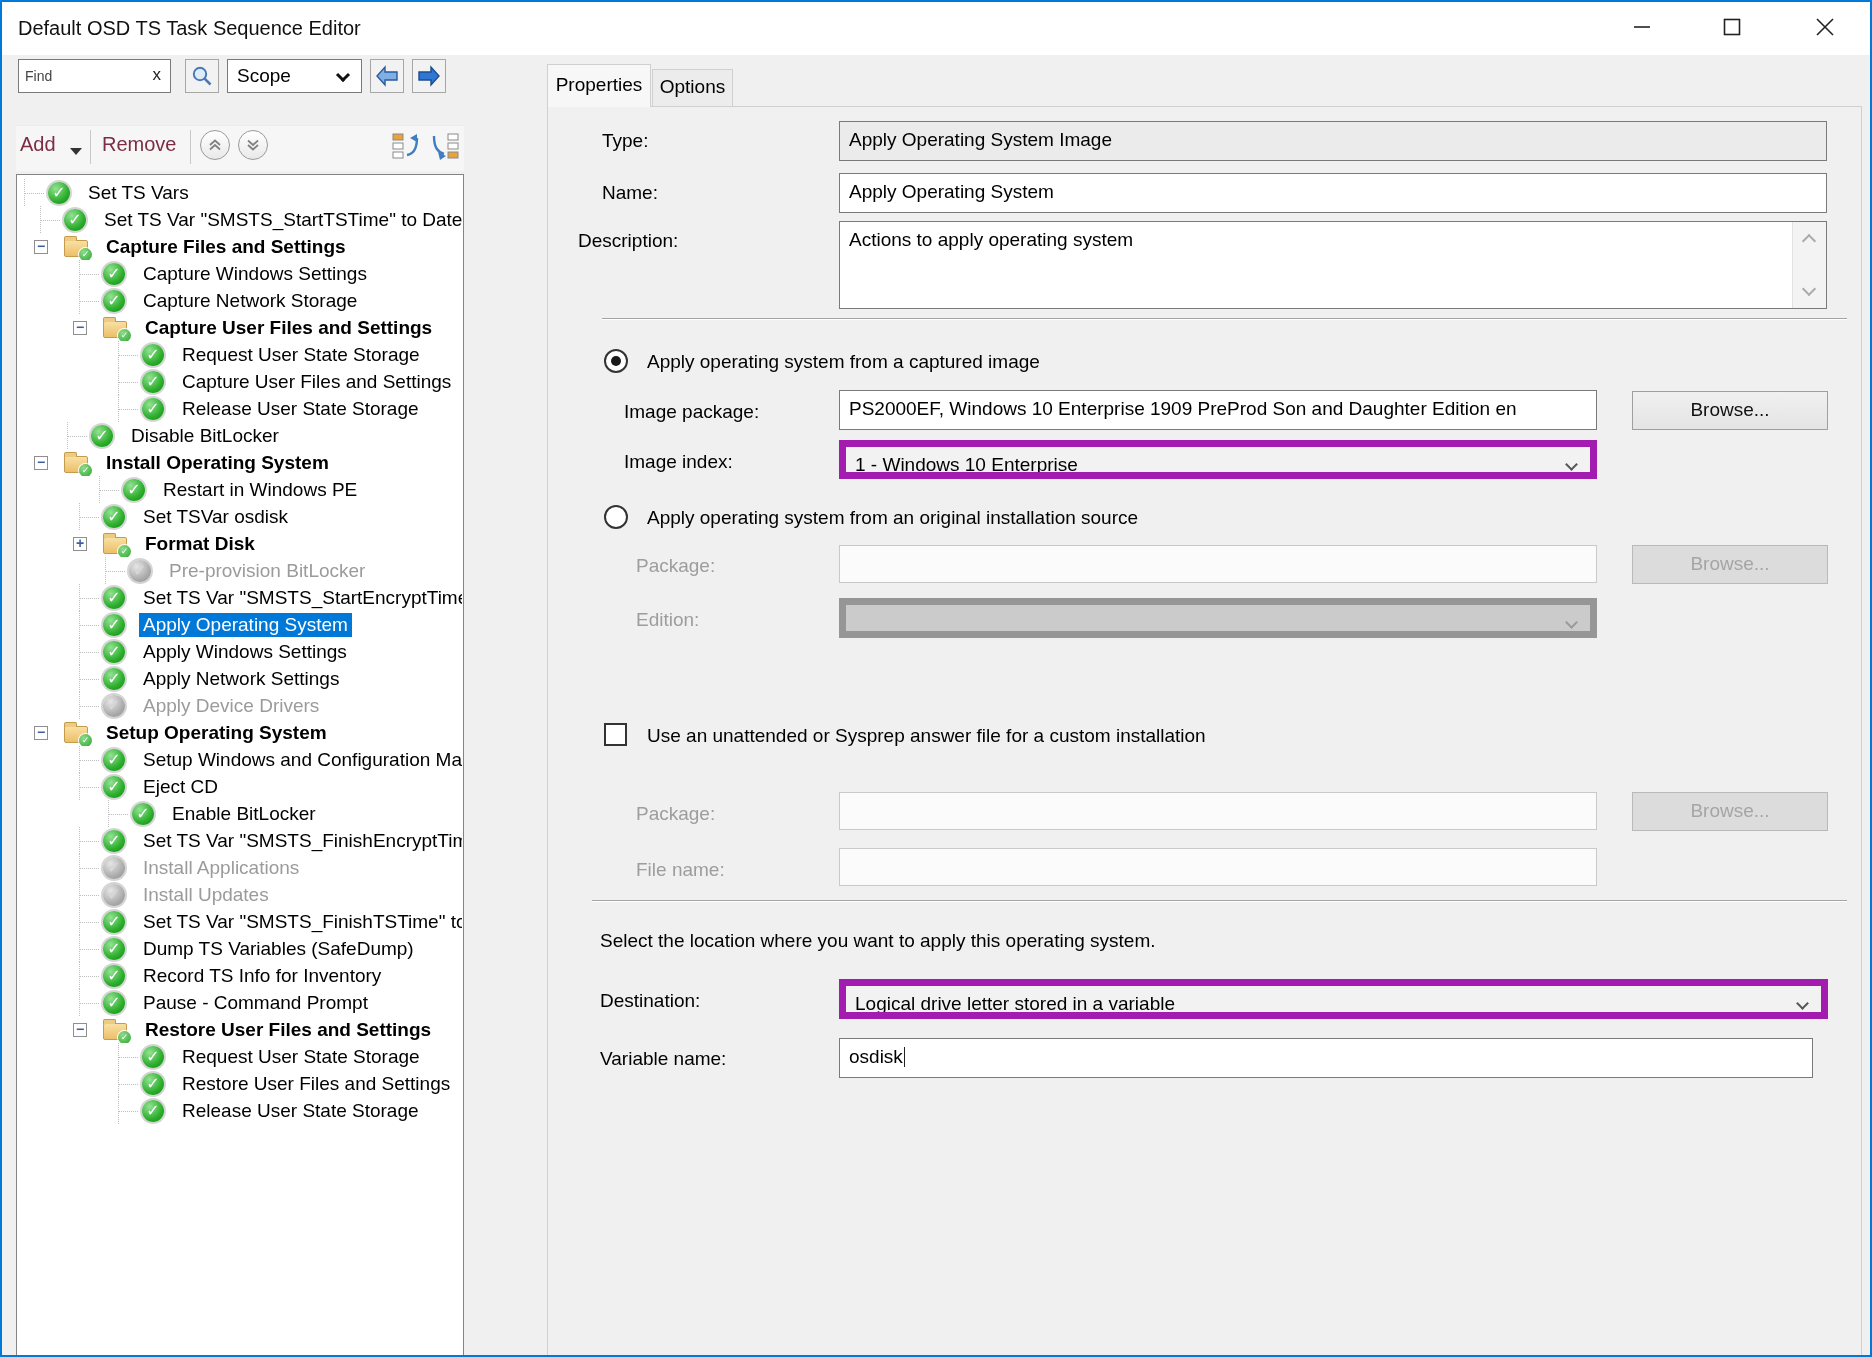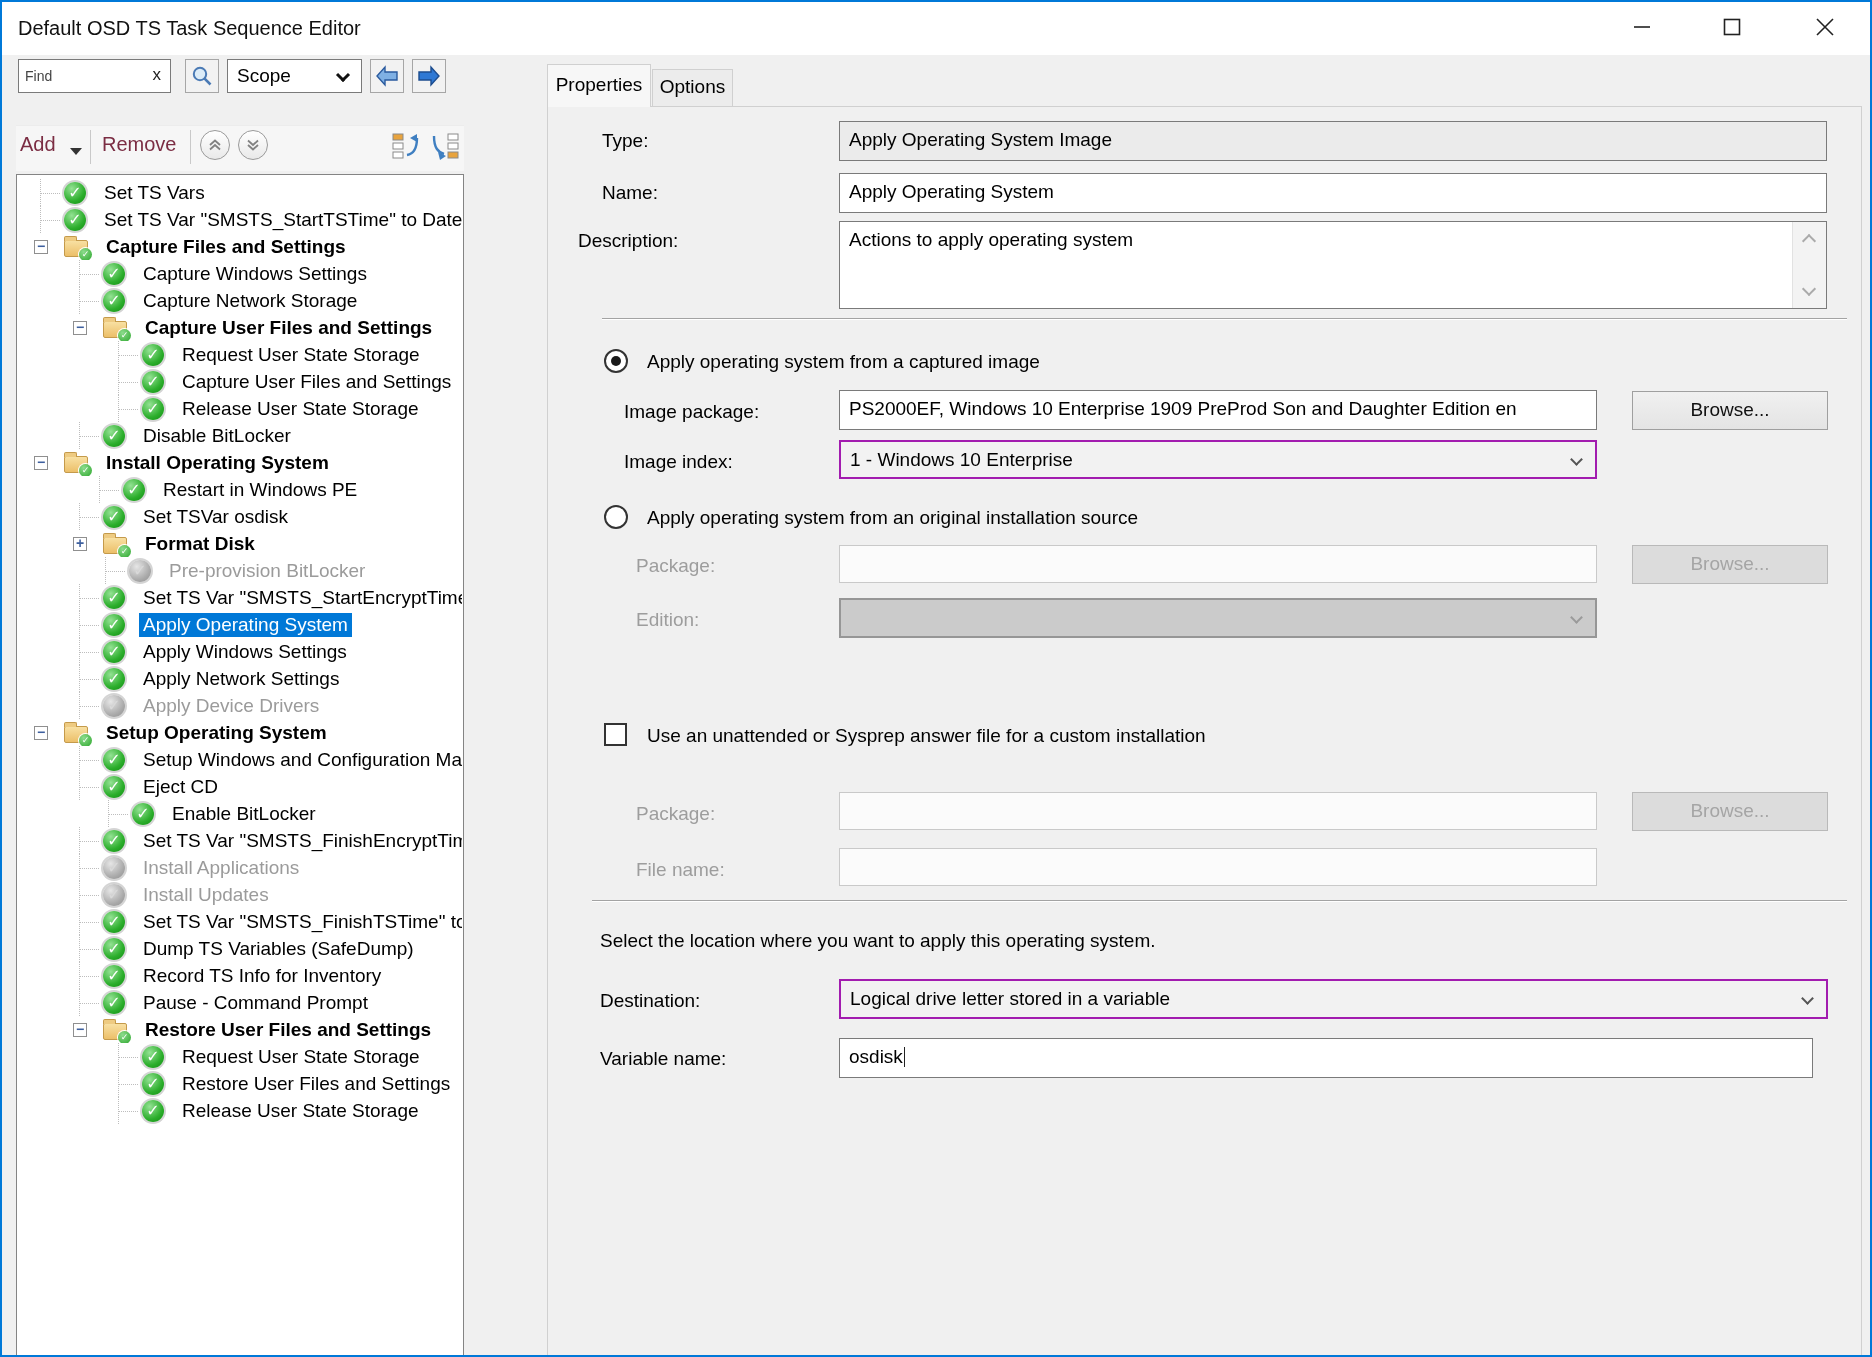--- a/index.html
+++ b/index.html
@@ -73,21 +73,21 @@
   .tab.active { left:545px; top:62px; width:104px; height:43px; background:#f7f7f7; z-index:3; line-height:40px; }
   .tab.inactive { left:650px; top:67px; width:81px; height:38px; background:#ececec; line-height:34px; }
   .page { position:absolute; left:545px; top:104px; width:1315px; height:1253px;
           background:#f0f0f0; border:1px solid #d0d0d0; }
   .flabel { position:absolute; font-size:19px; color:#000; white-space:nowrap; }
   .flabel.dim { color:#9d9d9d; }
   .tbox { position:absolute; background:#fff; border:1px solid #7a7a7a; font-size:19px; color:#000;
           padding:7px 0 0 9px; white-space:nowrap; overflow:hidden; }
   .tbox.ro { background:#ebebeb; }
   .tbox.dis { background:#fbfbfb; border-color:#c9c9c9; }
-  .combo { position:absolute; background:#f2f2f2; border:2px solid #a21caf; font-size:19px; color:#000;
+  .combo { position:absolute; background:#f2f2f2; border:7px solid #a21caf; font-size:19px; color:#000;
            padding:7px 0 12px 9px; white-space:nowrap; overflow:hidden; }
   .combo .chev, .tbox .chev { position:absolute; right:14px; top:13px; width:9px; height:9px;
            border-right:2px solid #555; border-bottom:2px solid #555; transform:rotate(45deg); }
   .combo.dis { background:#cbcbcb; border-color:#969696; color:#8b8b8b; }
   .combo.dis .chev { border-color:#9a9a9a; }
   .sep { position:absolute; height:2px; border-top:1px solid #a3a3a3; border-bottom:1px solid #fff; }
   .radio { position:absolute; width:24px; height:24px; border-radius:50%; background:#fff; border:2px solid #333; }
   .radio.on::after { content:""; position:absolute; left:5px; top:5px; width:10px; height:10px;
                      border-radius:50%; background:#1a1a1a; }
   .checkbox { position:absolute; width:23px; height:23px; background:#fff; border:2px solid #333; }
@@ -180,21 +180,21 @@
       <rect x="18" y="4" width="10" height="6" fill="#fff" stroke="#8a8a8a"></rect>
       <rect x="18" y="13" width="10" height="6" fill="#fff" stroke="#8a8a8a"></rect>
       <rect x="18" y="22" width="10" height="6" fill="#e8a33d" stroke="#8a8a8a"></rect>
       <path d="M4 6 C4 18, 8 22, 14 24" fill="none" stroke="#3f7fc1" stroke-width="2.4"></path>
       <path d="M8 22 L16 26 L10 30 Z" fill="#3f7fc1"></path>
     </svg>
   </div>
 
   <div class="treepanel">
     <div class="tree-rows">
-        <div class="trow" style="padding-left: 16px;">
+        <div class="trow" style="">
           <span class="conn"></span>
           <span class="ic-check"></span>
           <span class="tlabel">Set TS Vars</span>
         </div>
         <div class="trow" style="padding-left: 16px;">
           <span class="conn"></span>
           <span class="ic-check"></span>
           <span class="tlabel">Set TS Var "SMSTS_StartTSTime" to Date Tim</span>
         </div>
         <div class="trow grp" style="padding-left: 16px;">
@@ -225,21 +225,21 @@
         <div class="trow" style="padding-left: 94px;">
           <span class="conn"></span>
           <span class="ic-check"></span>
           <span class="tlabel">Capture User Files and Settings</span>
         </div>
         <div class="trow" style="padding-left: 94px;">
           <span class="conn"></span>
           <span class="ic-check"></span>
           <span class="tlabel">Release User State Storage</span>
         </div>
-        <div class="trow" style="padding-left: 55px;">
+        <div class="trow" style="padding-left: 43px;">
           <span class="conn"></span>
           <span class="ic-check"></span>
           <span class="tlabel">Disable BitLocker</span>
         </div>
         <div class="trow grp" style="padding-left: 16px;">
           <span class="expander">−</span>
           <span class="ic-folder"></span>
           <span class="tlabel">Install Operating System</span>
         </div>
         <div class="trow" style="padding-left: 75px;">

